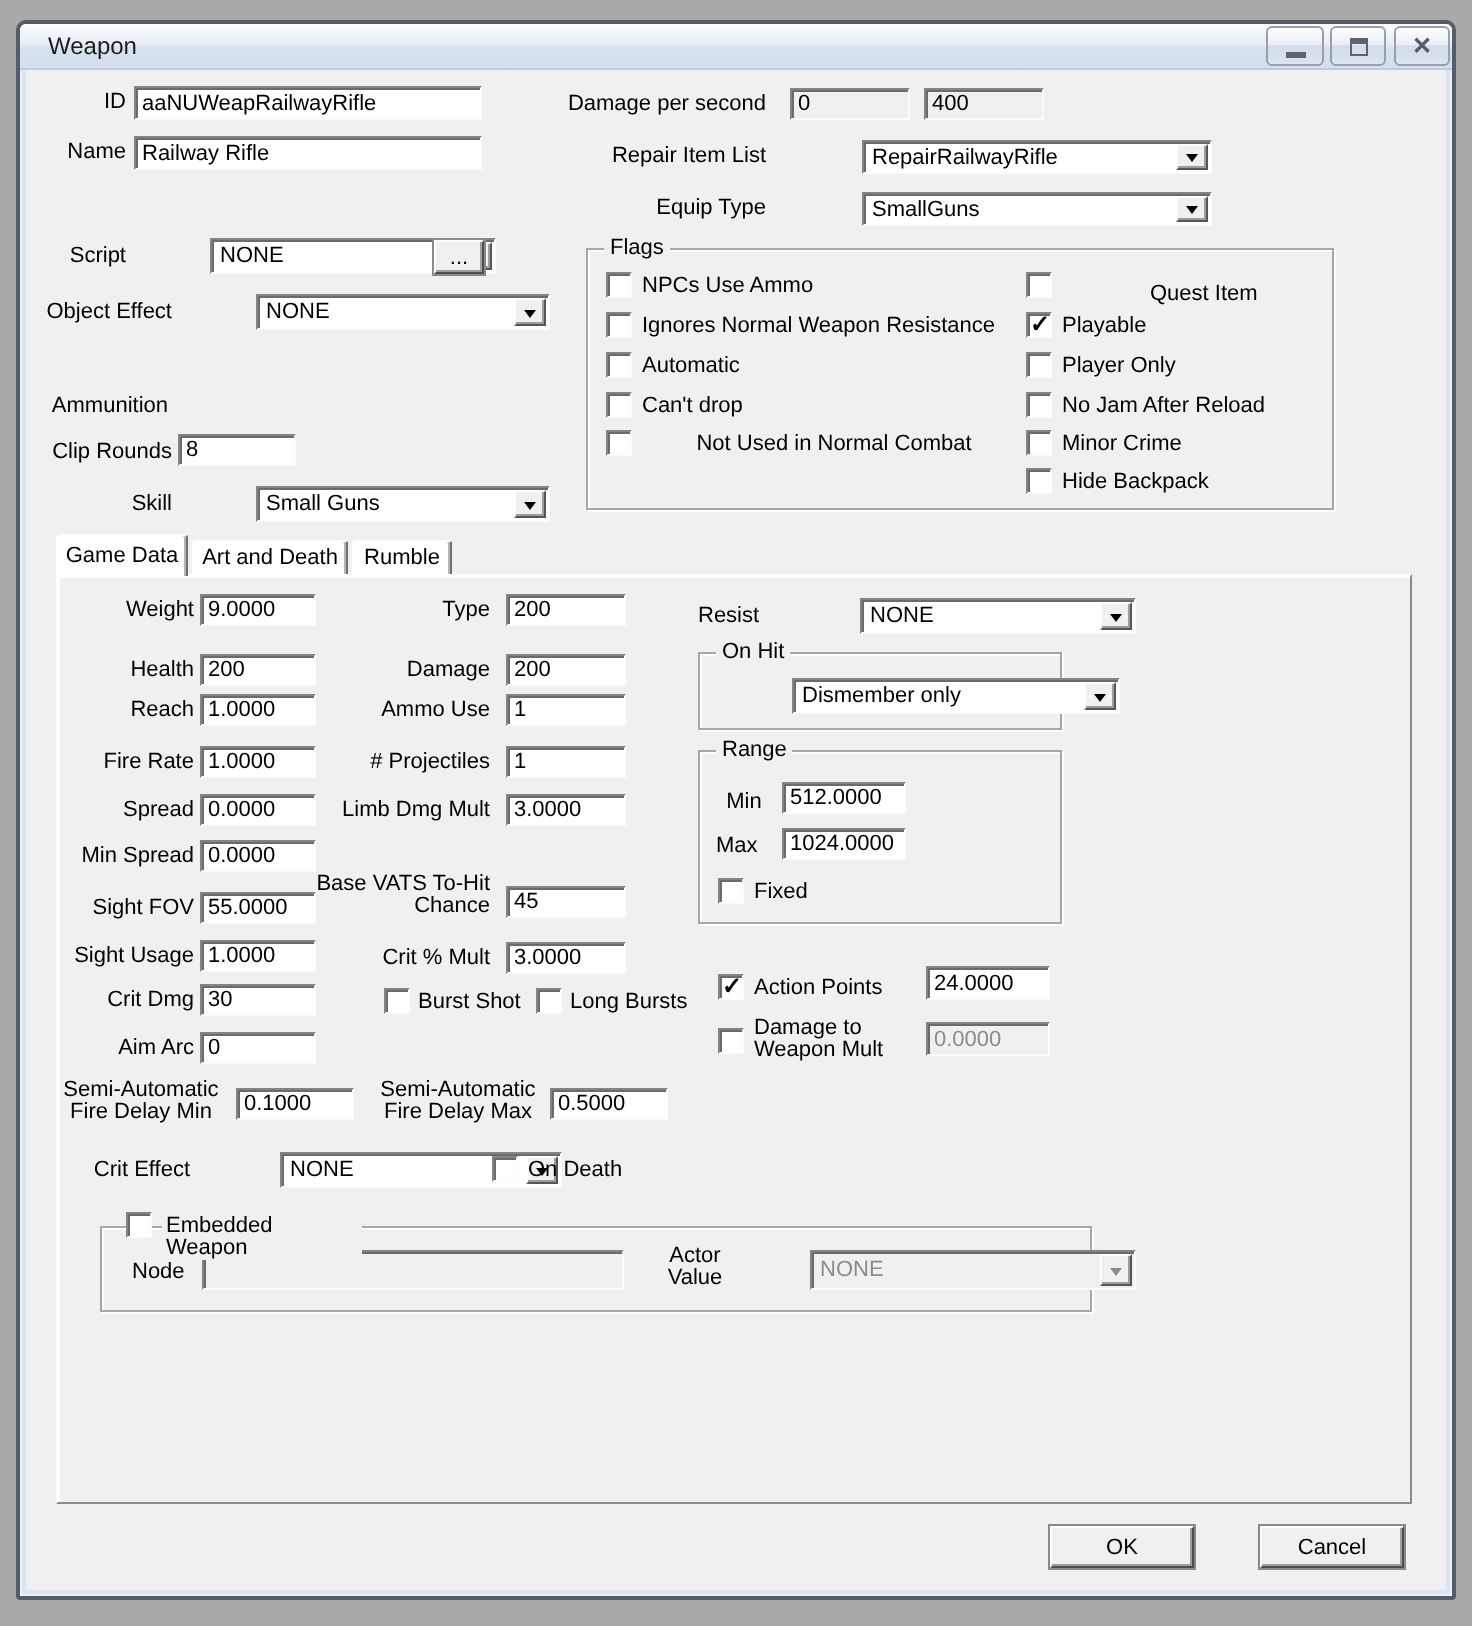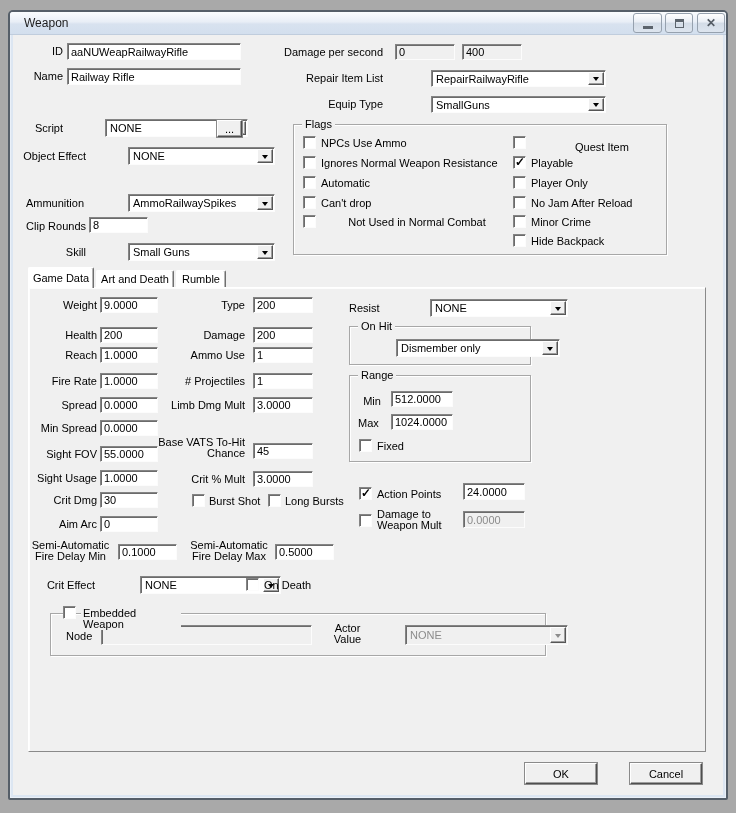--- a/index.html
+++ b/index.html
@@ -121,26 +121,20 @@
   <div class="btn" style="left:217px;top:120px;width:25px;height:17px;">...</div>
   <div class="lbl" style="left:13px;top:151px;width:73px;">Object Effect</div>
   <div class="combo" style="left:90px;top:147px;width:147px;height:18px;">
     <span class="combo-text">NONE</span>
     <span class="combo-arrow">
         <span class="tri"></span>
       </span>
   </div>
 
   <div class="lbl" style="left:13px;top:198px;width:71px;">Ammunition</div>
-  <div class="combo" style="left:90px;top:194px;width:147px;height:18px;">
-    <span class="combo-text">AmmoRailwaySpikes</span>
-    <span class="combo-arrow">
-        <span class="tri"></span>
-      </span>
-  </div>
   <div class="lbl" style="left:13px;top:221px;width:73px;">Clip Rounds</div>
   <input class="field" style="left: 89px; top: 217px; width: 59px; height: 16px;" value="8">
   <div class="lbl" style="left:13px;top:247px;width:73px;">Skill</div>
   <div class="combo" style="left:90px;top:243px;width:147px;height:18px;">
     <span class="combo-text">Small Guns</span>
     <span class="combo-arrow">
         <span class="tri"></span>
       </span>
   </div>
 

